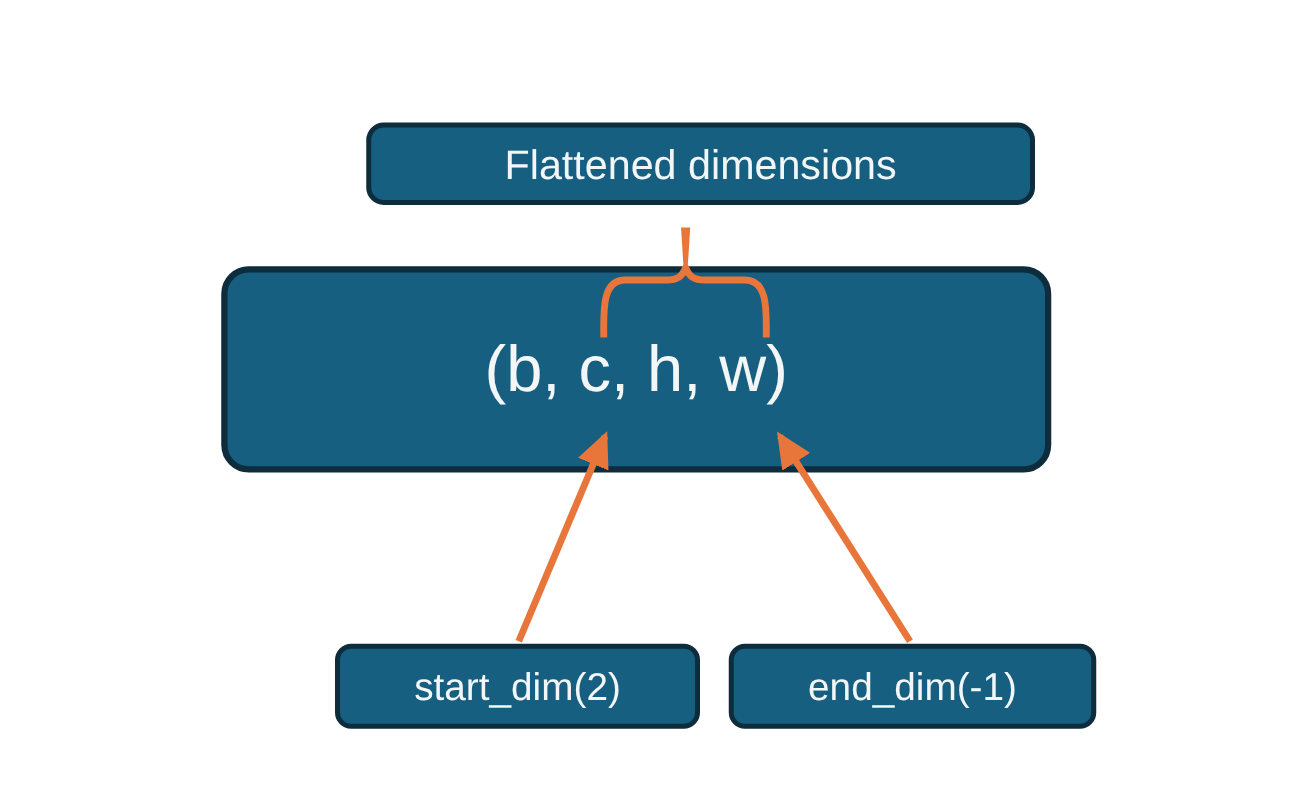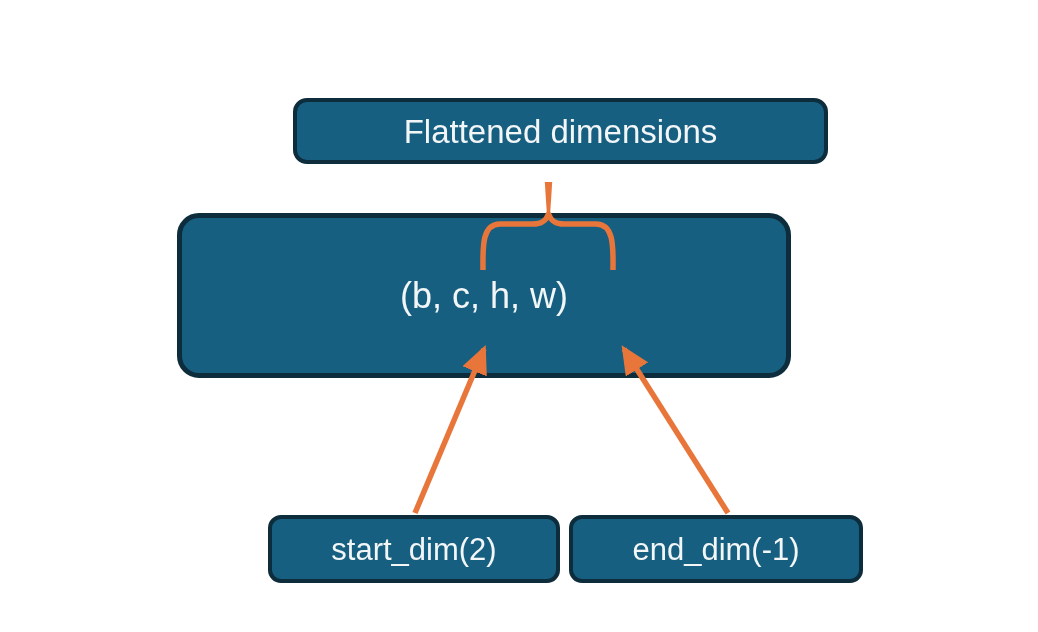--- a/index.html
+++ b/index.html
@@ -28,33 +28,33 @@
     line-height: 1;
   }
   .node-top {
     left: 293px; top: 98px;
     width: 535px; height: 66px;
     border-radius: 14px;
     font-size: 33px;
   }
   .node-tensor {
     left: 177px; top: 213px;
-    width: 614px; height: 165px;
+    width: 664px; height: 165px;
     border-radius: 22px;
     border-width: 5px;
-    font-size: 36px;
+    font-size: 52px;
   }
   .node-start {
     left: 268px; top: 515px;
     width: 292px; height: 68px;
     border-radius: 13px;
     font-size: 31px;
   }
   .node-end {
-    left: 569px; top: 515px;
+    left: 583px; top: 515px;
     width: 294px; height: 68px;
     border-radius: 13px;
     font-size: 31px;
   }
   .overlay {
     position: absolute;
     left: 0; top: 0;
     width: 1038px; height: 632px;
     pointer-events: none;
   }

